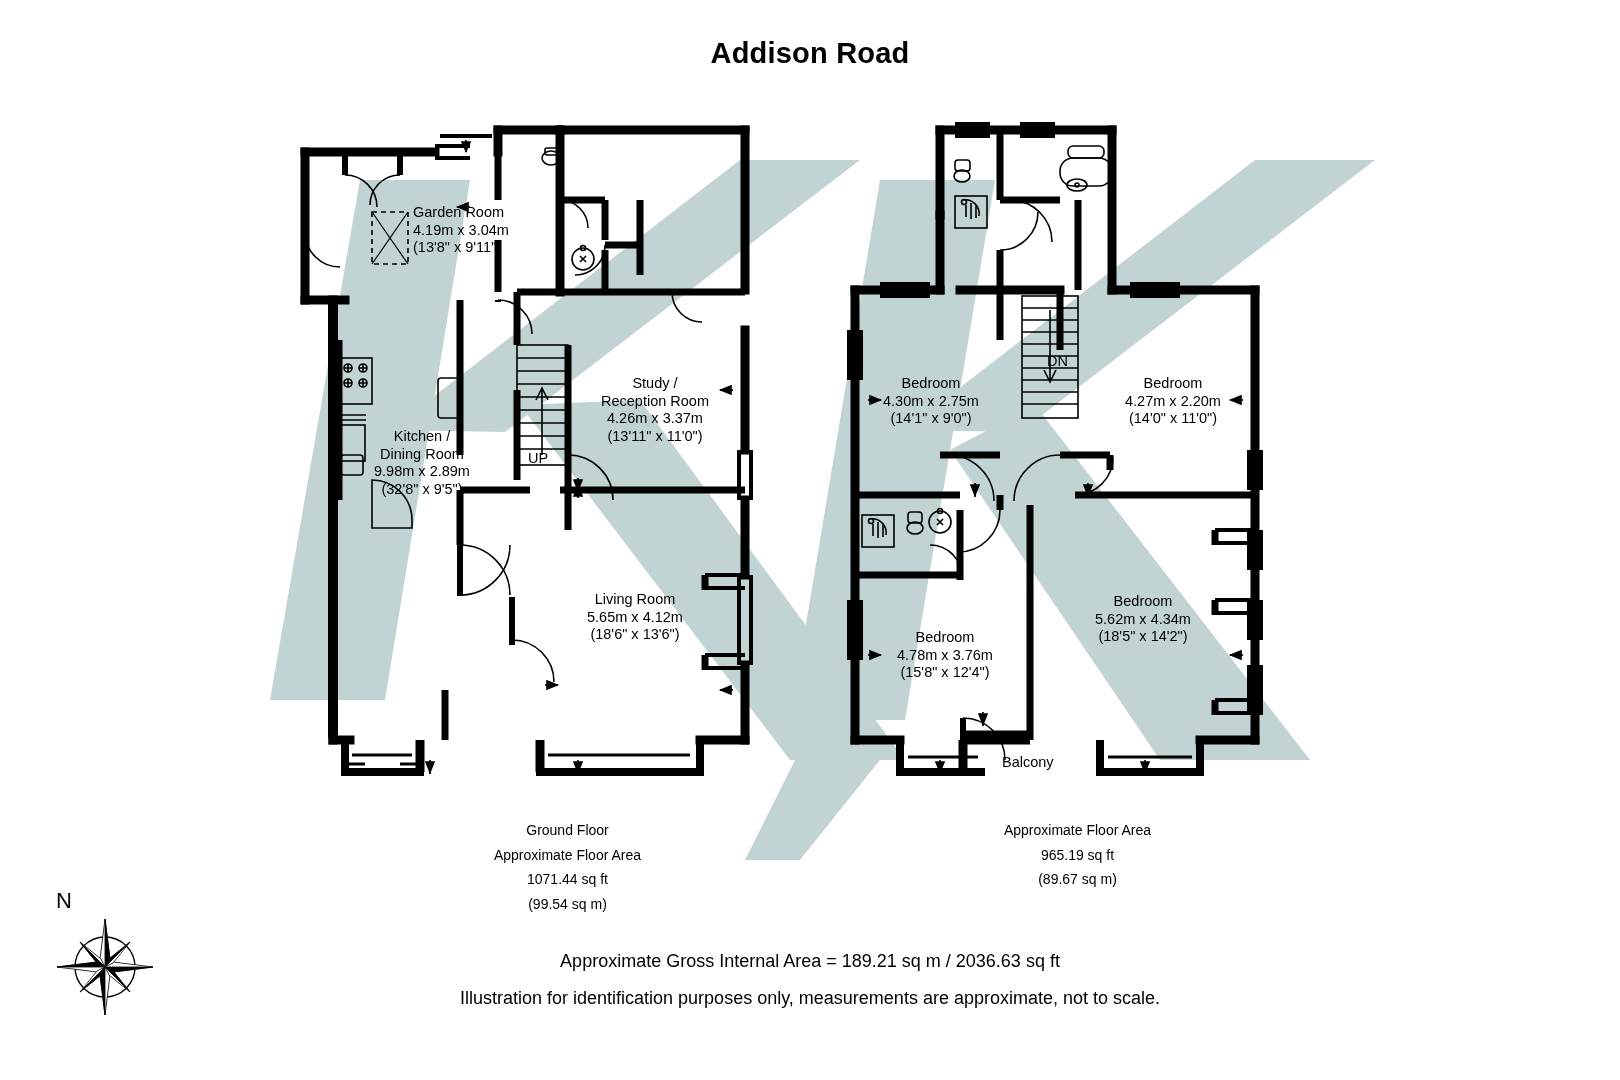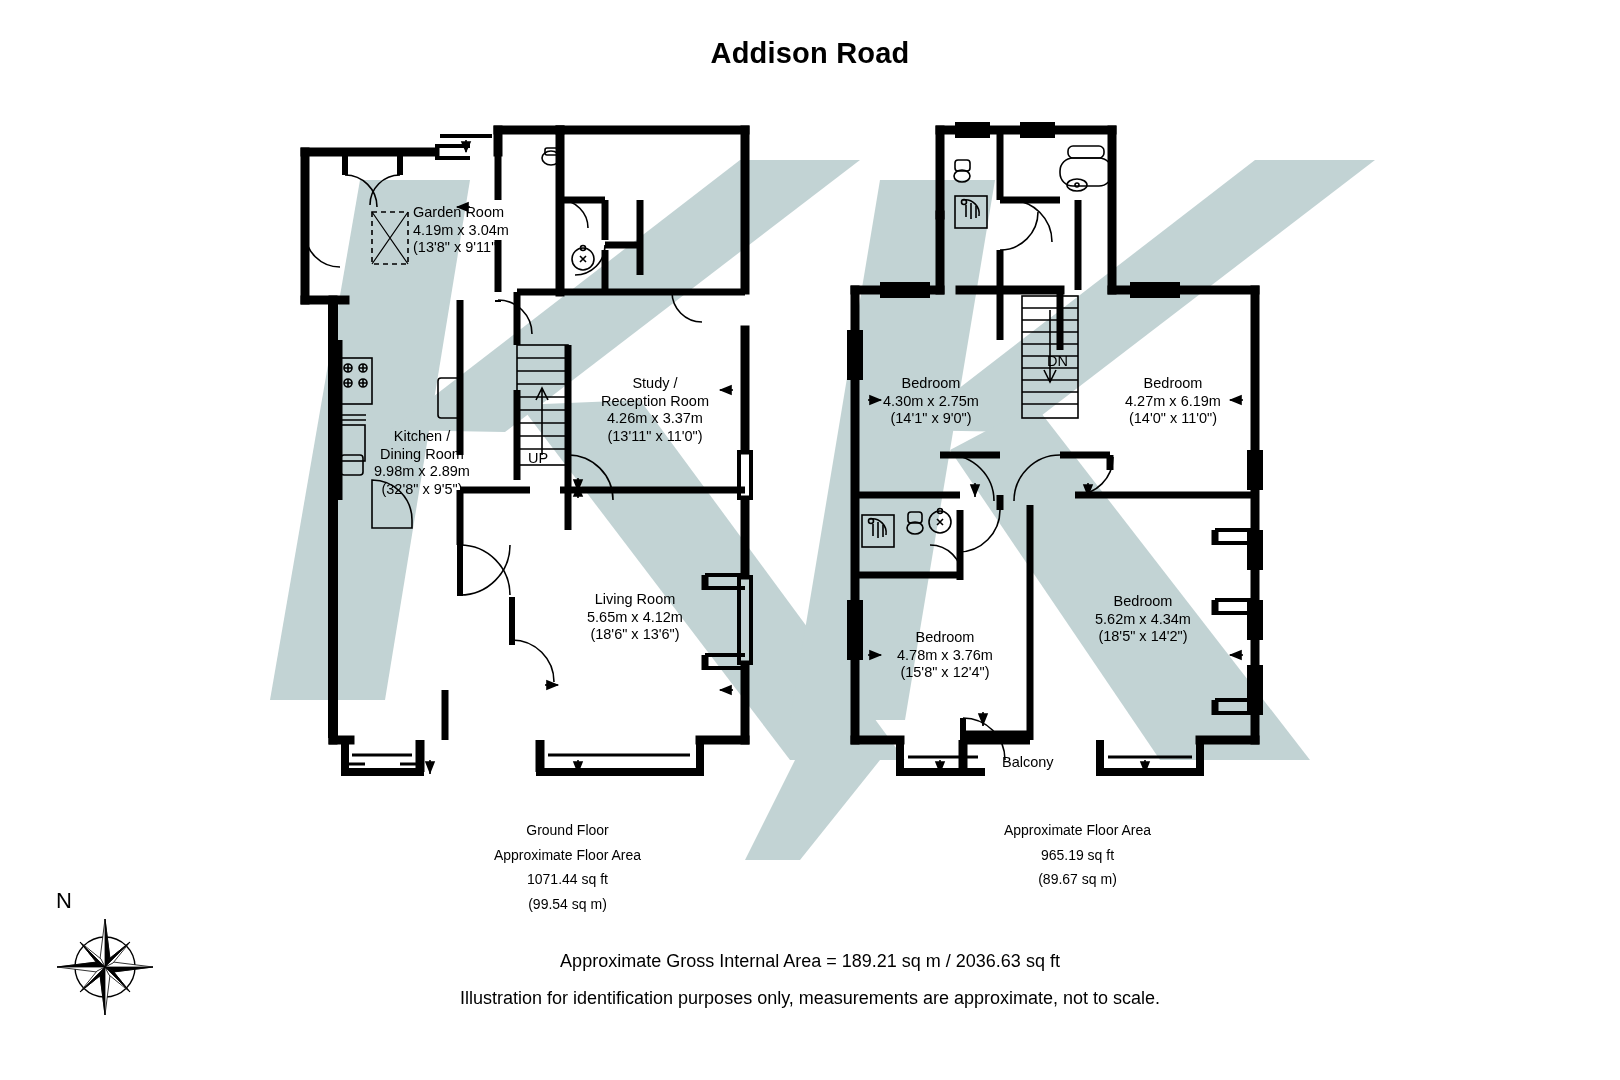--- a/index.html
+++ b/index.html
@@ -396,21 +396,21 @@
   <div class="lbl" style="left:528px;top:450px;">UP</div>
 
   <div class="lbl" style="left:862px;top:375px;width:138px;">
     <span class="nm">Bedroom</span>
     <span class="nm">4.30m x 2.75m</span>
     <span class="nm">(14'1" x 9'0")</span>
   </div>
 
   <div class="lbl" style="left:1104px;top:375px;width:138px;">
     <span class="nm">Bedroom</span>
-    <span class="nm">4.27m x 6.19m</span>
+    <span class="nm">4.27m x 2.20m</span>
     <span class="nm">(14'0" x 11'0")</span>
   </div>
 
   <div class="lbl" style="left:1074px;top:593px;width:138px;">
     <span class="nm">Bedroom</span>
     <span class="nm">5.62m x 4.34m</span>
     <span class="nm">(18'5" x 14'2")</span>
   </div>
 
   <div class="lbl" style="left:876px;top:629px;width:138px;">

